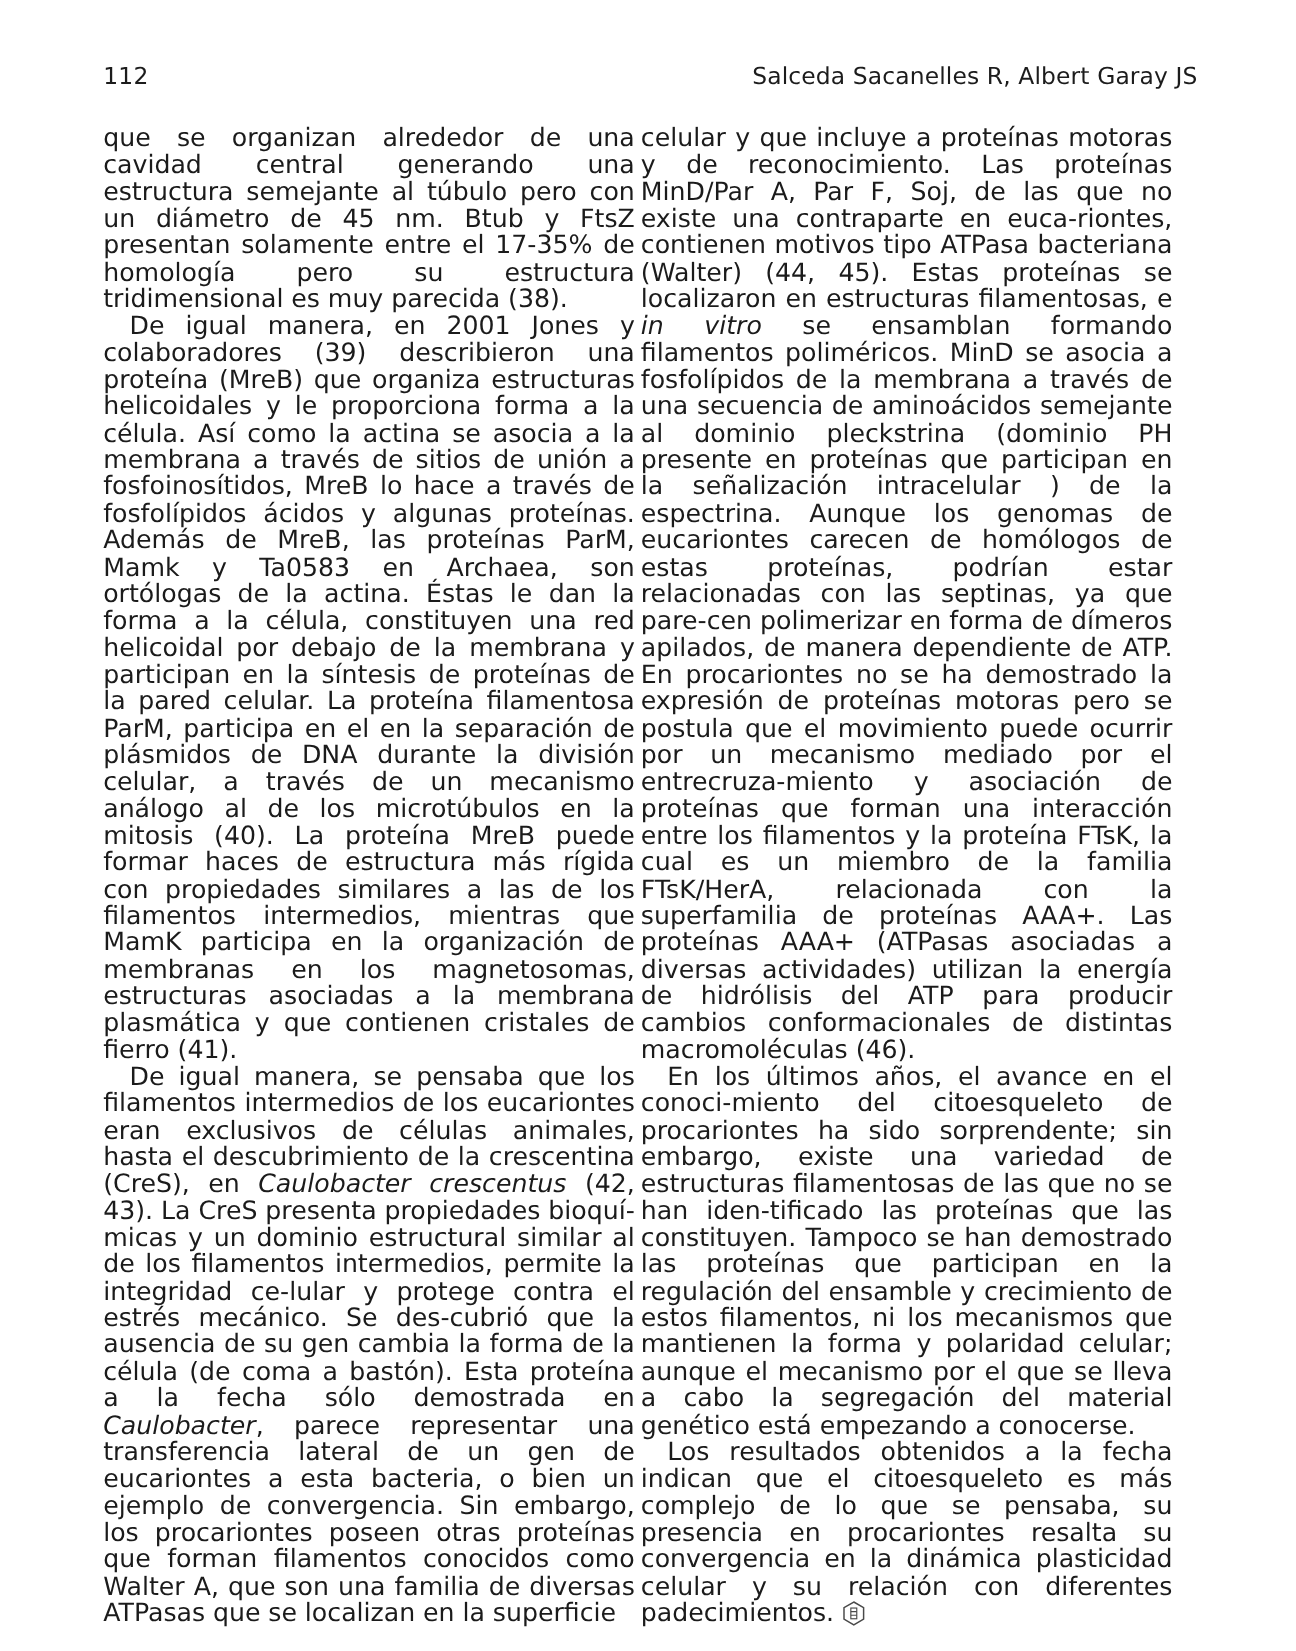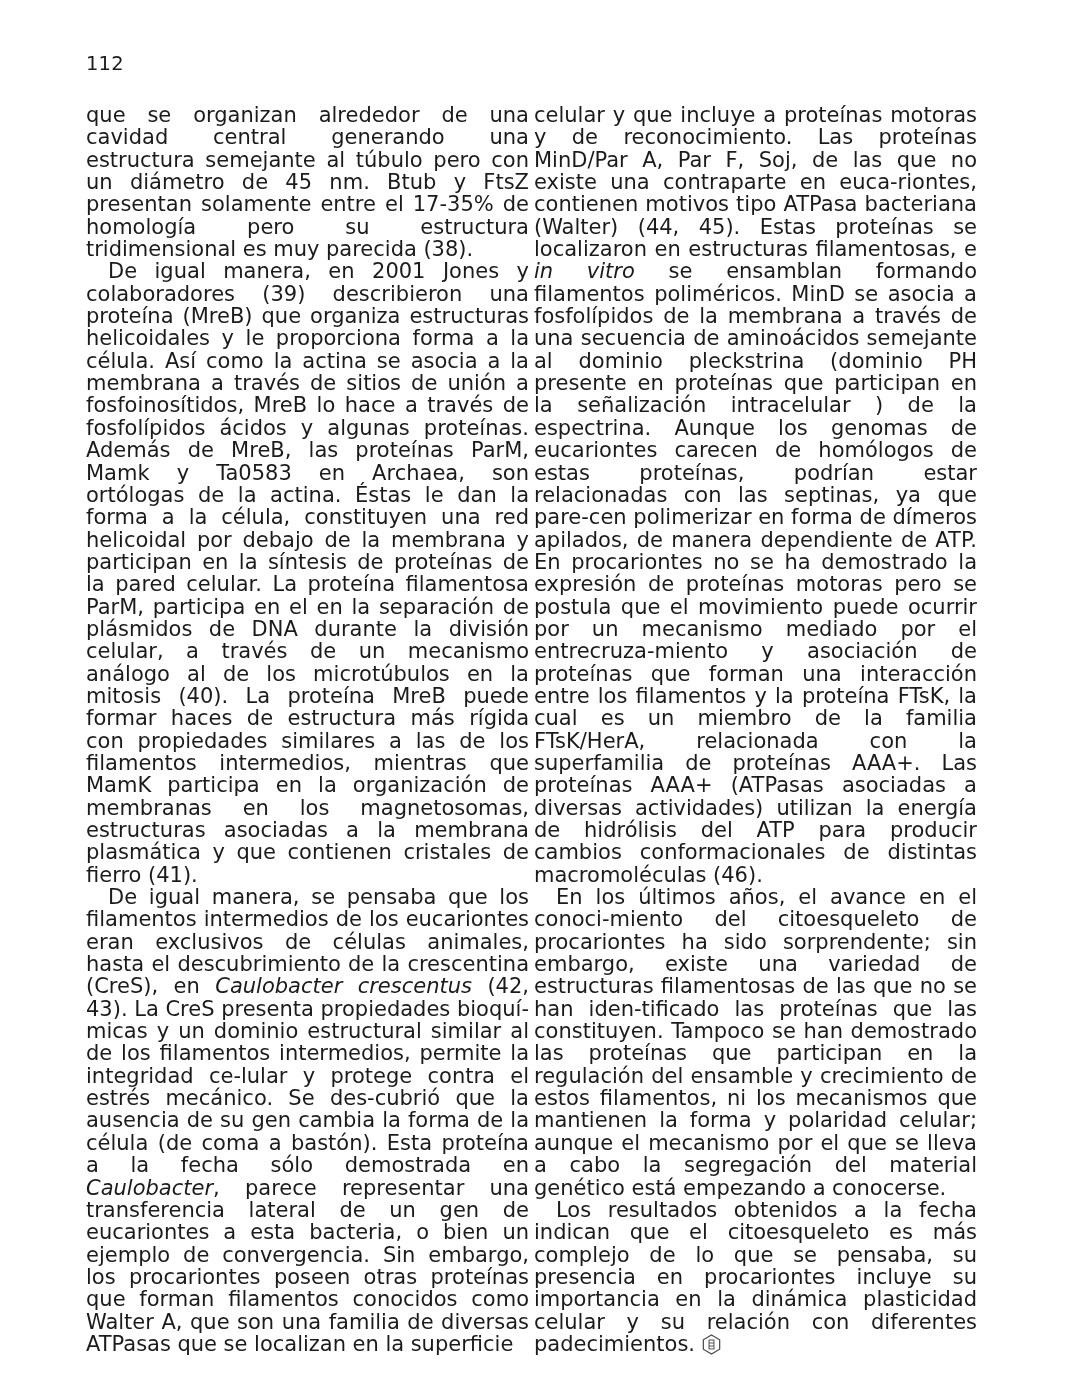--- a/index.html
+++ b/index.html
@@ -82,32 +82,33 @@
   }
   .endmark svg { display: block; }
 </style>
 </head>
 <body>
 
 <div class="page">
 
   <div class="running-head">
     <span class="folio">112</span>
+    <span class="head-title">Salceda Sacanelles R, Albert Garay JS</span>
   </div>
 
   <div class="columns">
     <div class="col col-left" id="col-left">
         <p class="body"><span>que se organizan alrededor de una cavidad central generando una estructura semejante al túbulo pero con un diámetro de 45 nm. Btub y FtsZ presentan solamente entre el 17-35% de homología pero su estructura tridimensional es muy parecida (38).</span></p>
         <p class="body"><span>De igual manera, en 2001 Jones y colaboradores (39) describieron una proteína (MreB) que organiza estructuras helicoidales y le proporciona forma a la célula. Así como la actina se asocia a la membrana a través de sitios de unión a fosfoinosítidos, MreB lo hace a través de fosfolípidos ácidos y algunas proteínas. Además de MreB, las proteínas ParM, Mamk y Ta0583 en Archaea, son ortólogas de la actina. Éstas le dan la forma a la célula, constituyen una red helicoidal por debajo de la membrana y participan en la síntesis de proteínas de la pared celular. La proteína filamentosa ParM, participa en el en la separación  de plásmidos de DNA durante la división celular, a través de un mecanismo análogo al de los microtúbulos en la mitosis (40). La proteína MreB puede formar haces de estructura más rígida con propiedades similares a las de los filamentos intermedios, mientras que MamK participa en la organización de membranas en los magnetosomas, estructuras asociadas a la membrana plasmática y que contienen cristales de fierro (41).</span></p>
         <p class="body"><span>De igual manera, se pensaba que los filamentos intermedios de los eucariontes eran exclusivos de células animales, hasta el descubrimiento de la crescentina (CreS), en </span><i>Caulobacter crescentus</i><span> (42, 43). La CreS presenta propiedades bioquí-micas y un dominio estructural similar al de los filamentos intermedios, permite la integridad ce-lular y protege contra el estrés mecánico. Se des-cubrió que la ausencia de su gen cambia la forma de la célula (de coma a bastón). Esta proteína a la fecha sólo demostrada en </span><i>Caulobacter</i><span>, parece representar una transferencia lateral de un gen de eucariontes a esta bacteria, o bien un ejemplo de convergencia. Sin embargo, los procariontes poseen otras proteínas que forman filamentos conocidos como Walter A, que son una familia de diversas ATPasas que se localizan en la superficie</span></p>
       </div>
     <div class="col col-right" id="col-right">
         <p class="body"><span>celular y que incluye a proteínas motoras y de reconocimiento. Las proteínas MinD/Par A, Par F, Soj, de las que no existe una contraparte en euca-riontes, contienen motivos tipo ATPasa bacteriana (Walter) (44, 45). Estas proteínas se localizaron en estructuras filamentosas, e </span><i>in vitro</i><span> se ensamblan formando filamentos poliméricos. MinD se asocia a fosfolípidos de la membrana a través de una secuencia de aminoácidos semejante al dominio pleckstrina (dominio PH presente en proteínas que participan en la señalización intracelular ) de la espectrina. Aunque los genomas de eucariontes carecen de homólogos de estas proteínas, podrían estar relacionadas con las septinas, ya que pare-cen polimerizar en forma de dímeros apilados, de manera dependiente de ATP. En procariontes no se ha demostrado la expresión de proteínas motoras pero se postula que el movimiento puede ocurrir por un mecanismo mediado por el entrecruza-miento y asociación de proteínas que forman una interacción entre los filamentos y la proteína FTsK, la cual es un miembro de la familia FTsK/HerA, relacionada con la superfamilia de proteínas AAA+. Las proteínas AAA+ (ATPasas asociadas a diversas actividades) utilizan la energía de hidrólisis del ATP para producir cambios conformacionales de distintas macromoléculas (46).</span></p>
         <p class="body"><span>En los últimos años, el avance en el conoci-miento del citoesqueleto de procariontes ha sido sorprendente; sin embargo, existe una variedad de estructuras filamentosas de las que no se han iden-tificado las proteínas que las constituyen. Tampoco se han demostrado las proteínas que participan en la regulación del ensamble y crecimiento de estos filamentos, ni los mecanismos que mantienen la forma y polaridad celular; aunque el mecanismo por el que se lleva a cabo la segregación del material genético está empezando a conocerse.</span></p>
-        <p class="body"><span>Los resultados obtenidos a la fecha indican que el citoesqueleto es más complejo de lo que se pensaba, su presencia en procariontes incluye su importancia en la dinámica plasticidad celular y su relación con diferentes padecimientos.</span><span class="endmark"><svg viewBox="0 0 20 22" width="19" height="21">
+        <p class="body"><span>Los resultados obtenidos a la fecha indican que el citoesqueleto es más complejo de lo que se pensaba, su presencia en procariontes resalta su convergencia en la dinámica plasticidad celular y su relación con diferentes padecimientos.</span><span class="endmark"><svg viewBox="0 0 20 22" width="19" height="21">
               <polygon points="10,1 18.6,6 18.6,16 10,21 1.4,16 1.4,6" fill="none" stroke="#4a4a4a" stroke-width="1.3"></polygon>
               <rect x="7.4" y="6.3" width="5.2" height="9.4" fill="none" stroke="#4a4a4a" stroke-width="1"></rect>
               <line x1="7.4" y1="9.4" x2="12.6" y2="9.4" stroke="#4a4a4a" stroke-width="1"></line>
               <line x1="7.4" y1="12.6" x2="12.6" y2="12.6" stroke="#4a4a4a" stroke-width="1"></line>
             </svg></span></p>
       </div>
   </div>
 
 </div>
 

